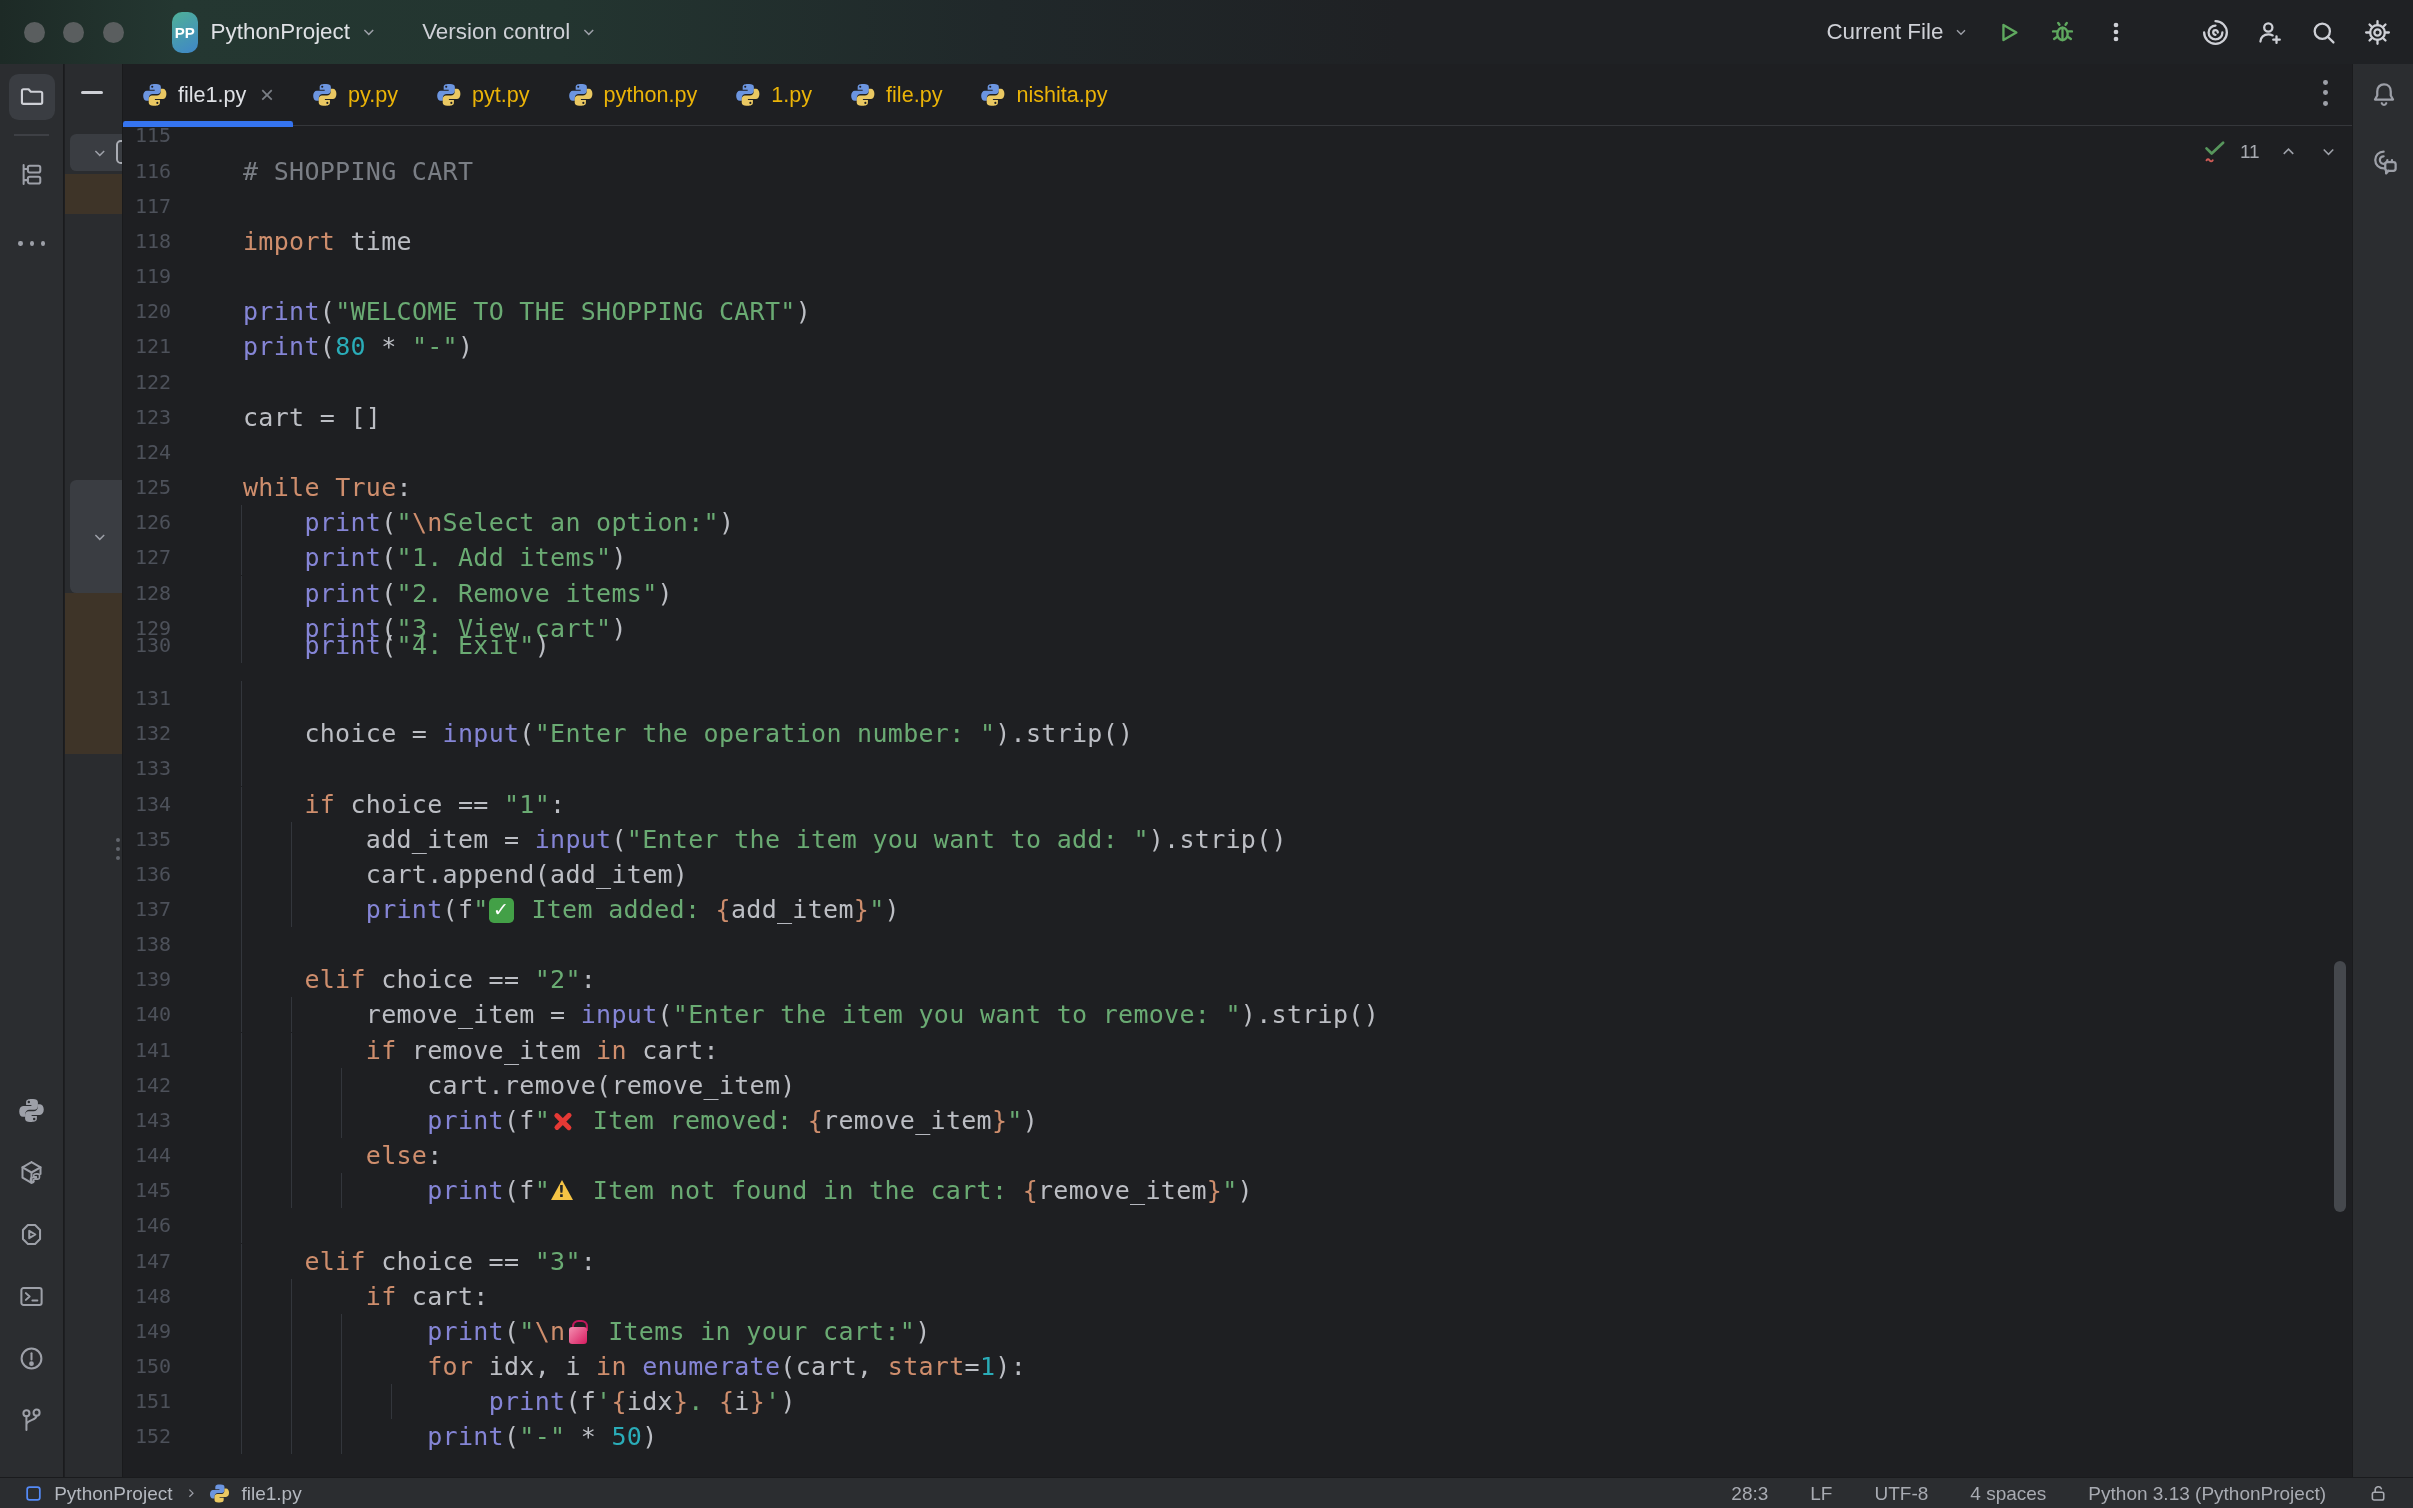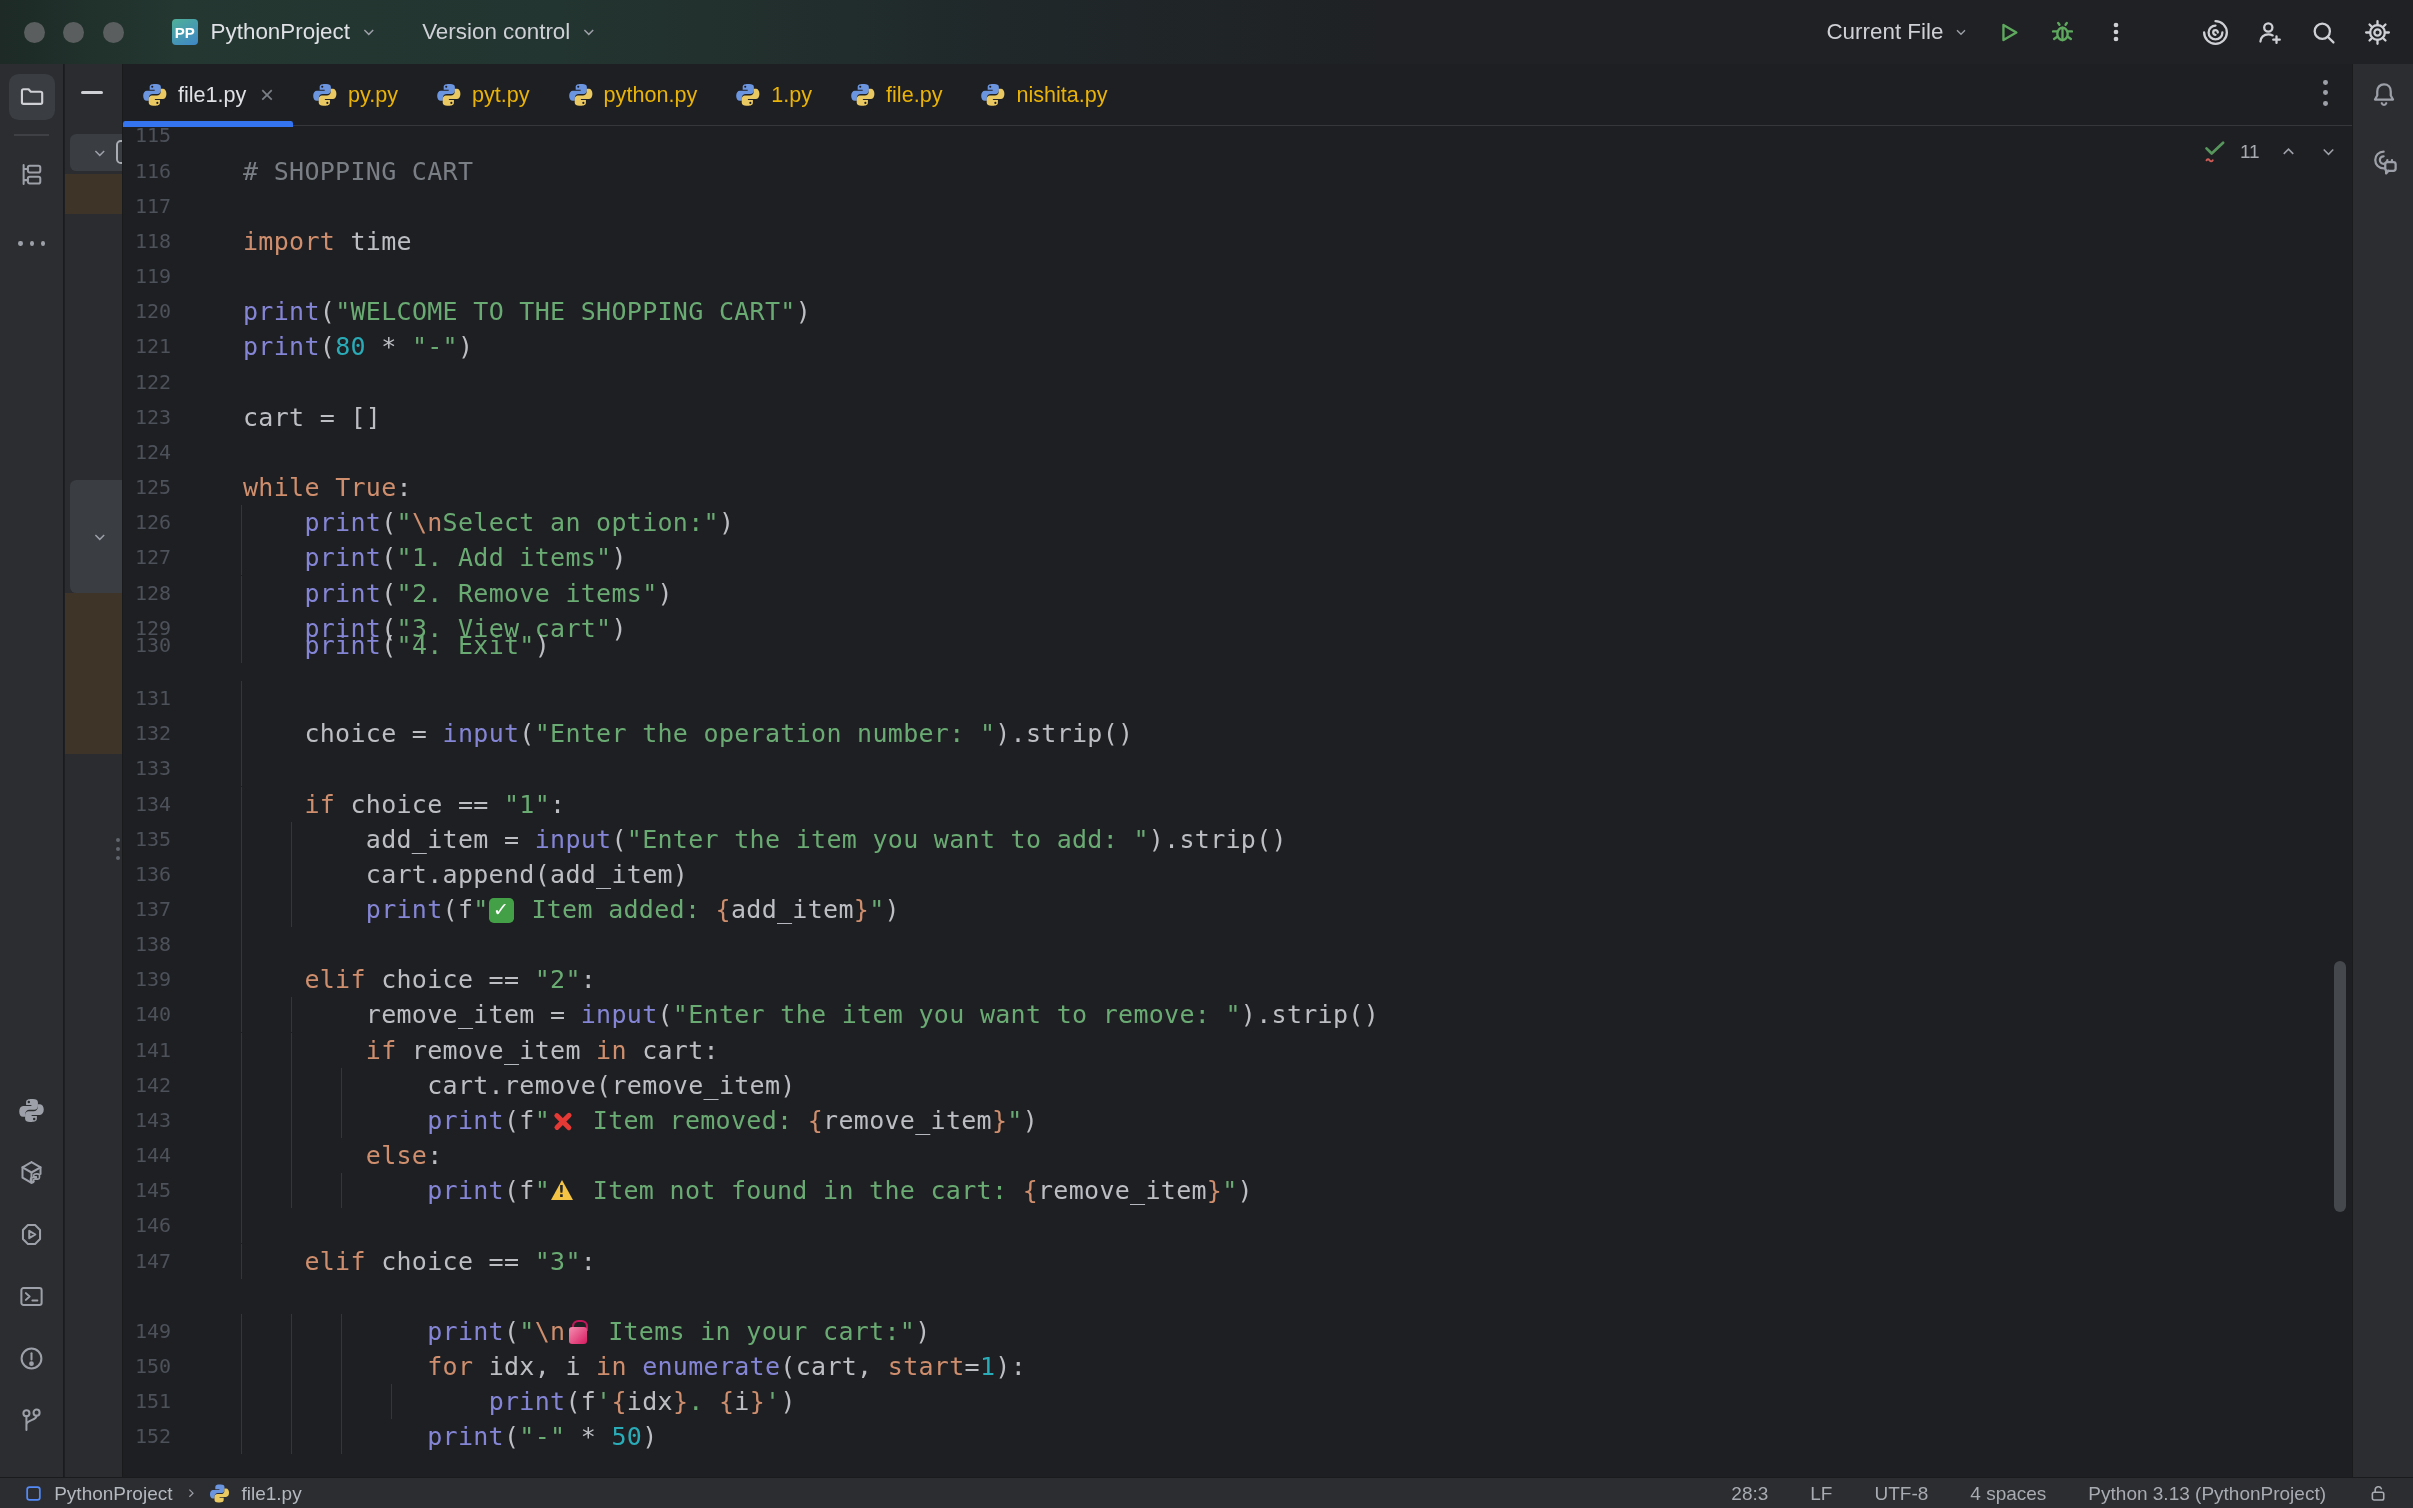--- a/index.html
+++ b/index.html
@@ -6,21 +6,21 @@
   html,body { width:2413px; height:1509px; overflow:hidden; background:#1E1F22;
               font-family:"Liberation Sans", sans-serif; }
   svg { display:block; }
 
   
   #header { position:absolute; left:0; top:0; width:2413px; height:64px;
     background:linear-gradient(90deg,#1d2a26 0px,#243731 176px,#233530 559px,#20282a 999px,#1f2124 1399px,#1f2124 2413px);
     display:flex; align-items:center; }
   .traffic { display:flex; gap:18.4px; margin-left:24px; }
   .traffic i { width:21px; height:21px; border-radius:50%; background:#5A5E5F; }
-  .pp-badge { width:26px; height:26px; border-radius:4px; margin-left:48px;
+  .pp-badge { width:26px; height:41px; border-radius:10px; margin-left:48px;
     background:linear-gradient(150deg,#4FB098,#3F86C8); color:#fff; font-size:15px; font-weight:bold;
     display:flex; align-items:center; justify-content:center; }
   .hdr-item { display:flex; align-items:center; gap:9.6px; color:#DFE1E5; font-size:22.4px; }
   .hdr-dim { color:#CED0D6; }
   .chev { stroke:#9DA0A8; stroke-width:2; fill:none; }
   .hdr-right { margin-left:auto; display:flex; align-items:center; gap:24px; padding-right:21px; }
   .icon-btn { width:30px; height:30px; display:flex; align-items:center; justify-content:center; }
   .stroke-ic { stroke:#CED0D6; stroke-width:1.9; fill:none; stroke-linecap:round; stroke-linejoin:round; }
   .green-ic { stroke:#5FA95F; stroke-width:2.1; fill:none; stroke-linecap:round; stroke-linejoin:round; }
 
@@ -513,20 +513,26 @@
       <div class="cl" style="top: 1080px;">
         <i class="guide" style="left: 118px;"></i>
         <span class="ln">146</span>
         <span class="ct"></span>
       </div>
       <div class="cl" style="top: 1116px;">
         <i class="guide" style="left: 118px;"></i>
         <span class="ln">147</span>
         <span class="ct"><span class="tk-t">    </span><span class="tk-k">elif</span><span class="tk-t"> choice == </span><span class="tk-s">"3"</span><span class="tk-t">:</span></span>
       </div>
+      <div class="cl" style="top: 1151px;">
+        <i class="guide" style="left: 118px;"></i>
+        <i class="guide" style="left: 168px;"></i>
+        <span class="ln">148</span>
+        <span class="ct"><span class="tk-t">        </span><span class="tk-k">if</span><span class="tk-t"> cart:</span></span>
+      </div>
       <div class="cl" style="top: 1186px;">
         <i class="guide" style="left: 118px;"></i>
         <i class="guide" style="left: 168px;"></i>
         <i class="guide" style="left: 218px;"></i>
         <span class="ln">149</span>
         <span class="ct"><span class="tk-t">            </span><span class="tk-b">print</span><span class="tk-t">(</span><span class="tk-s">"</span><span class="tk-k">\n</span><span class="em em-bag"></span><span class="tk-s"> Items in your cart:"</span><span class="tk-t">)</span></span>
       </div>
       <div class="cl" style="top: 1221px;">
         <i class="guide" style="left: 118px;"></i>
         <i class="guide" style="left: 168px;"></i>

